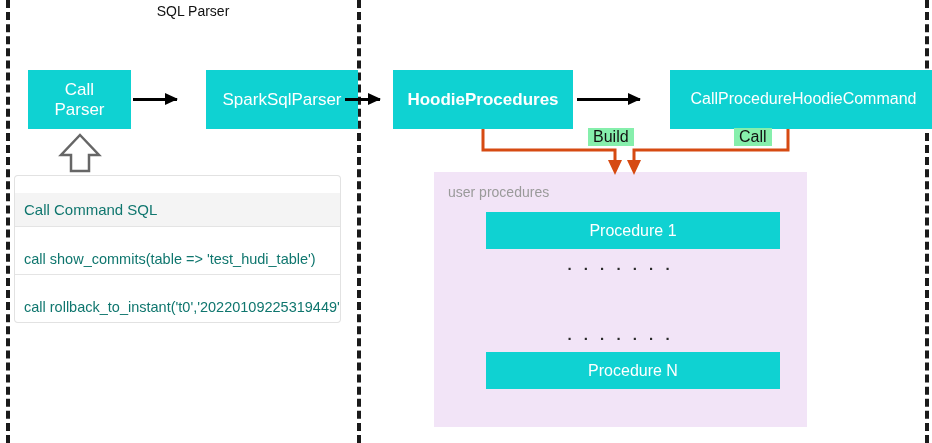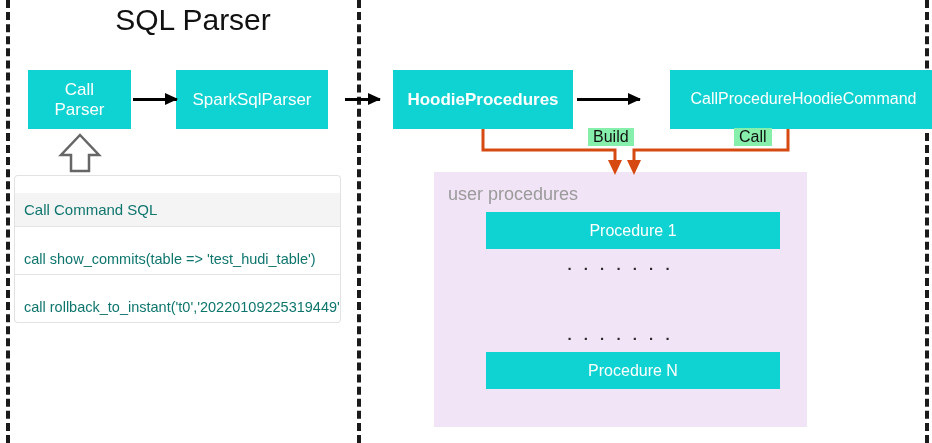--- a/index.html
+++ b/index.html
@@ -25,21 +25,21 @@
     border-left: 4px dashed #1a1a1a;
   }
   #divider-left   { left: 6px;   }
   #divider-mid    { left: 357px; }
   #divider-right  { left: 925px; }
 
   
   .lane-title {
     position: absolute;
     top: 3px;
-    font-size: 30px;
+    font-size: 14px;
     color: #111111;
     text-align: center;
     white-space: nowrap;
   }
   #title-sql  { left: 62px;  width: 262px; }
   #title-proc { left: 470px; width: 346px; }
 
   
   .box {
     position: absolute;
@@ -53,21 +53,21 @@
     line-height: 1.15;
     box-sizing: border-box;
     padding: 2px 4px;
   }
   #box-call-command {
     left: 28px; top: 70px; width: 103px; height: 59px;
     flex-direction: column;
   }
   #box-call-command .ln { display: block; }
   #box-spark-parser {
-    left: 176px; top: 70px; width: 152px; height: 59px;
+    left: 206px; top: 70px; width: 152px; height: 59px;
   }
   #box-hoodie-procedures {
     left: 393px; top: 70px; width: 180px; height: 59px; font-weight: bold;
   }
   #box-call-procedure-cmd {
     left: 670px; top: 70px; width: 267px; height: 59px;
     font-size: 16px;
   }
 
   
@@ -151,21 +151,21 @@
     left: 434px;
     top: 172px;
     width: 373px;
     height: 255px;
     background: #f2e4f7;
   }
   #user-procedures-caption {
     position: absolute;
     left: 14px;
     top: 12px;
-    font-size: 18px;
+    font-size: 14px;
     color: #9a9a9a;
     white-space: nowrap;
   }
   .procedure-box {
     position: absolute;
     left: 52px;
     width: 294px;
     height: 37px;
     background: #0fd2d2;
     color: #ffffff;

